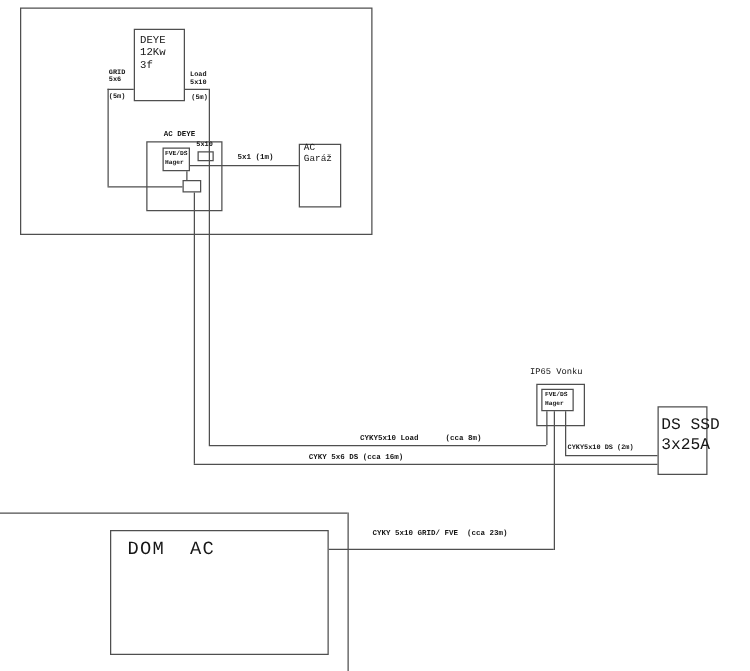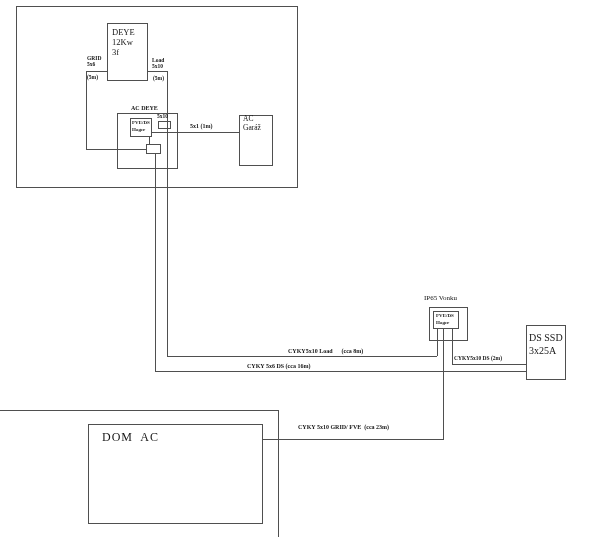--- a/index.html
+++ b/index.html
@@ -1,34 +1,34 @@
 <!DOCTYPE html>
 <html style="--line: #4f4f4f; --text: #161616; --bg: #ffffff;"><head>
 <meta charset="utf-8">
 <style>
   html,body{margin:0;padding:0;background:#fff;}
   .canvas{
     position:relative;width:576px;height:537px;background:var(--bg,#ffffff);
-    font-family:Liberation Serif, serif;color:var(--text,#161616);
+    font-family:Liberation Mono, monospace;color:var(--text,#161616);
     overflow:hidden;
   }
   .box{position:absolute;border:1px solid var(--line,#4f4f4f);background:transparent;box-sizing:border-box;}
   .hl{position:absolute;height:1px;background:var(--line,#4f4f4f);}
   .vl{position:absolute;width:1px;background:var(--line,#4f4f4f);}
   .t{position:absolute;white-space:pre-line;line-height:1.15;}
   .pre{white-space:pre;}
   .b{font-weight:bold;}
   .f5{font-size:5px;line-height:1.3;}
   .f55{font-size:5.5px;}
   .f6{font-size:6px;}
   .f7{font-size:7px;}
   .f75{font-size:7.5px;}
   .f85{font-size:8.5px;line-height:1.18;}
-  .f9{font-size:10px;line-height:1.25;}
-  .f10{font-size:12px;}
+  .f9{font-size:13px;line-height:1.25;}
+  .f10{font-size:15px;}
 </style>
 </head>
 <body>
 
 <div class="canvas">
 
   <div class="box" style="left:16px;top:6px;width:282px;height:182px;"></div>
 
   <div class="box" style="left:107px;top:23px;width:41px;height:58px;"></div>
   <div class="t f85" style="left:112px;top:27px;">DEYE

